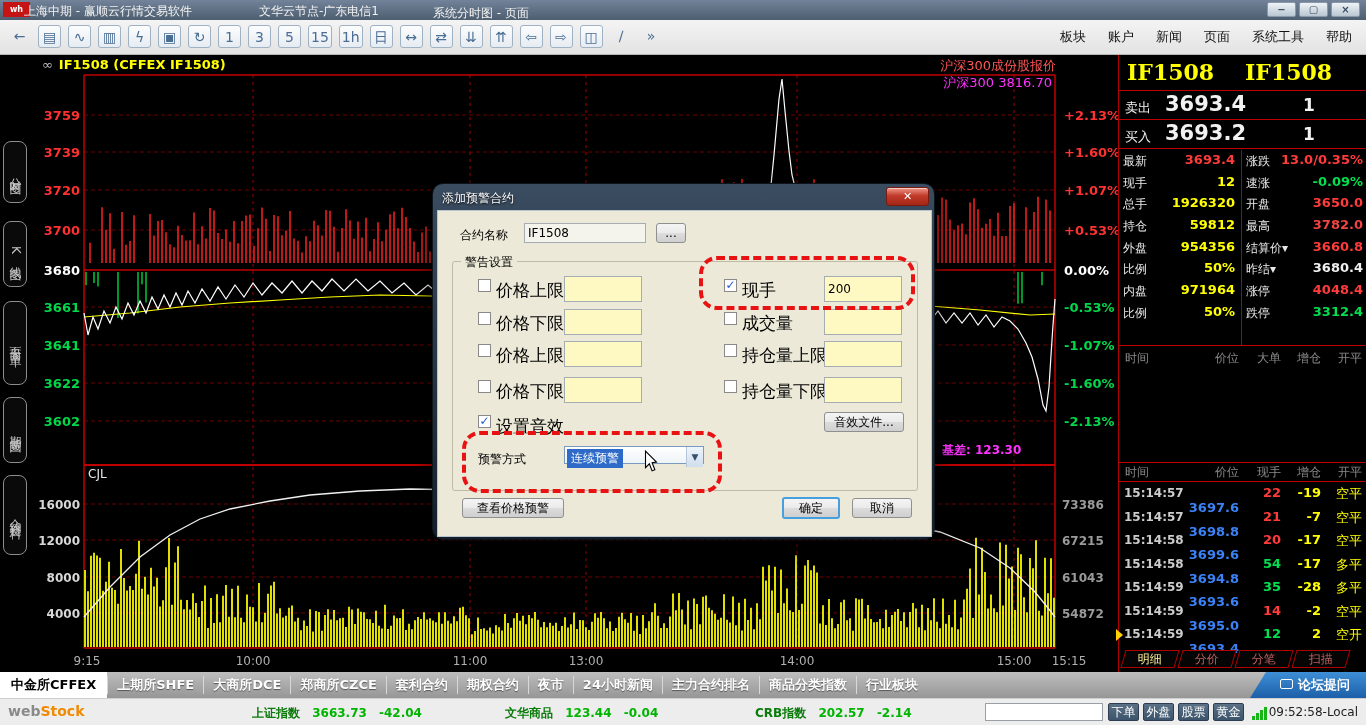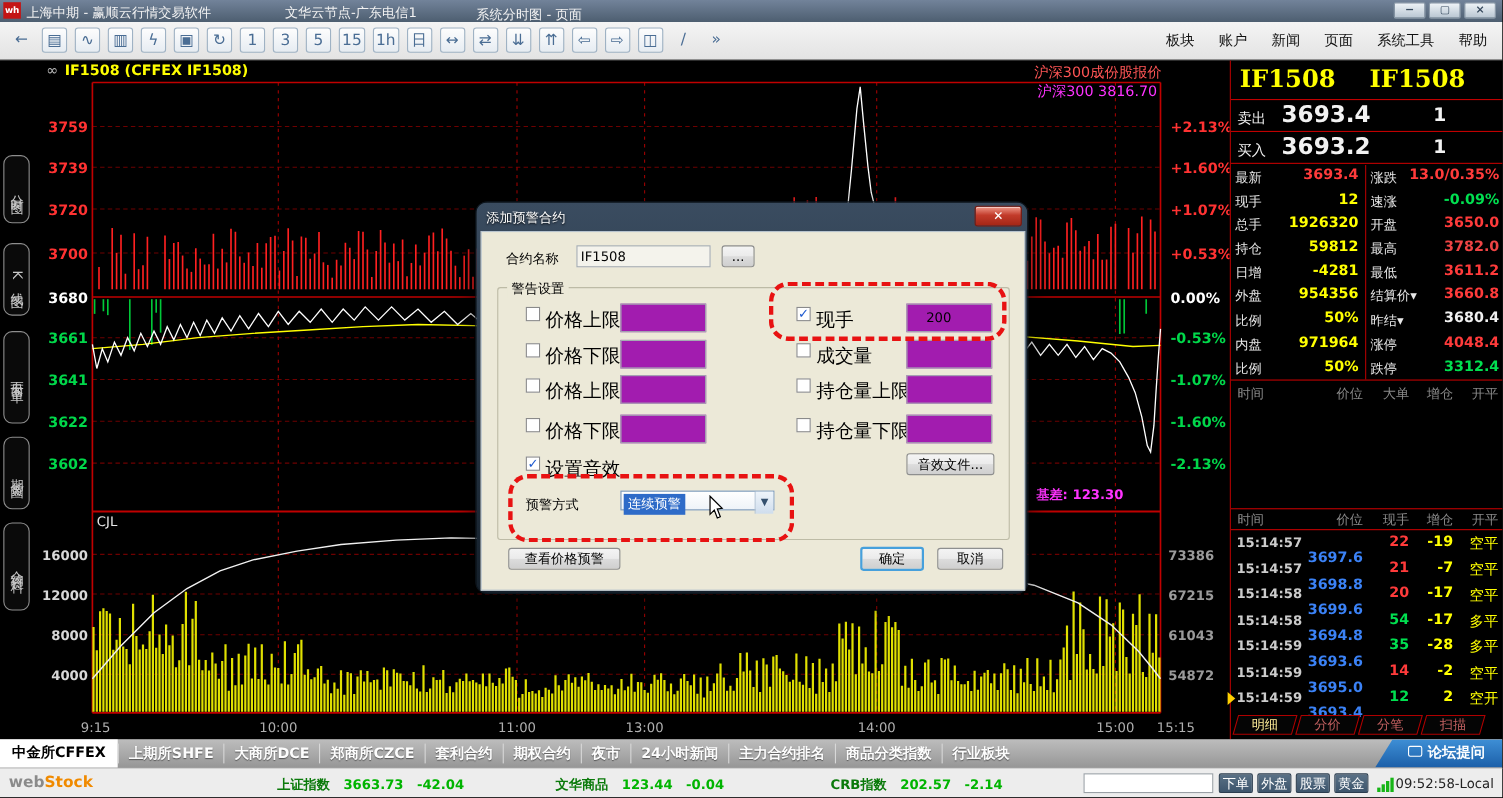--- a/index.html
+++ b/index.html
@@ -2,21 +2,21 @@
 <html><head>
 <meta charset="utf-8">
 <style>
   html,body{margin:0;padding:0;background:#222;}
   *{box-sizing:border-box;font-family:"DejaVu Sans",sans-serif;}
   .screen{position:relative;width:1366px;height:725px;background:#000;overflow:hidden;}
 
   
   .titlebar{position:absolute;left:0;top:0;width:1366px;height:20px;
     background:linear-gradient(#72839a,#4d5e70);color:#f2f2f2;font-size:12px;}
-  .titlebar .appicon{position:absolute;left:3px;top:2px;width:16px;height:15px;background:#c41414;
+  .titlebar .appicon{position:absolute;left:3px;top:2px;width:27px;height:15px;background:#c41414;
     color:#fff;font-size:8px;font-weight:bold;text-align:center;line-height:15px;}
   .t-app{position:absolute;left:24px;top:3px;}
   .t-node{position:absolute;left:259px;top:3px;}
   .t-page{position:absolute;left:433px;top:5px;}
   .winbtns{position:absolute;right:6px;top:2px;display:flex;gap:3px;}
   .winbtn{width:29px;height:15px;border:1px solid #8a99a8;border-radius:2px;
     background:linear-gradient(#eef3f7,#b9c6d2);color:#35485c;font-size:10px;
     text-align:center;line-height:13px;font-weight:bold;}
 
   
@@ -132,21 +132,21 @@
   .dinput{position:absolute;height:20px;border:1px solid #a5acb2;background:#fff;font-size:12px;padding:0 3px;}
   .dbtn{position:absolute;height:20px;border:1px solid #8e8f8f;border-radius:3px;font-size:12px;color:#000;
     background:linear-gradient(#f4f4f4,#ebebeb 48%,#dcdcdc 52%,#cfcfcf);text-align:center;}
   .group{position:absolute;left:14px;top:50px;width:466px;height:230px;border:1px solid #bdbba6;border-radius:3px;}
   .glabel{position:absolute;left:8px;top:-8px;background:#ece9d8;padding:0 4px;font-size:12px;}
   .crow{position:absolute;height:20px;}
   .cb{position:absolute;left:0;top:3px;width:13px;height:13px;border:1px solid #8a8a8a;background:#fff;font-size:12px;
     line-height:11px;text-align:center;color:#1f5bd0;font-weight:bold;}
   .cb.checked::after{content:"\2713";}
   .crow .clab{position:absolute;left:18px;top:3px;font-size:17px;}
-  .crow input{position:absolute;top:0;height:26px;border:1px solid #a5acb2;background:#a21caf;font-size:12px;padding:0 17px;}
+  .crow input{position:absolute;top:0;height:26px;border:1px solid #a5acb2;background:#fef9c3;font-size:12px;padding:0 3px;}
   .crow.lrow{left:40px;width:230px;}
   .crow.lrow input{left:86px;width:78px;}
   .crow.rrow{left:286px;width:190px;}
   .crow.rrow input{left:100px;width:78px;}
   .crow.lrow:nth-of-type(1),.crow.rrow:nth-of-type(1){top:65px;}
   .crow.lrow:nth-of-type(2),.crow.rrow:nth-of-type(2){top:98px;}
   .crow.lrow:nth-of-type(3),.crow.rrow:nth-of-type(3){top:130px;}
   .crow.lrow:nth-of-type(4),.crow.rrow:nth-of-type(4){top:166px;}
   .combo{position:absolute;left:126px;top:235px;width:140px;height:18px;border:1px solid #7a9ac0;
     background:linear-gradient(#ffffff,#eef3f8);}
@@ -903,26 +903,20 @@
           <span class="v2" style="color: rgb(255, 59, 59);">3650.0</span>
         </div>
 
         <div class="irow">
           <span class="l1">持仓</span>
           <span class="v1" style="color: rgb(255, 255, 0);">59812</span>
           <span class="l2">最高</span>
           <span class="v2" style="color: #ef4444;">3782.0</span>
         </div>
 
-        <div class="irow">
-          <span class="l1">日增</span>
-          <span class="v1" style="color: rgb(255, 255, 0);">-4281</span>
-          <span class="l2">最低</span>
-          <span class="v2" style="color: rgb(255, 59, 59);">3611.2</span>
-        </div>
 
         <div class="irow">
           <span class="l1">外盘</span>
           <span class="v1" style="color: rgb(255, 255, 0);">954356</span>
           <span class="l2">结算价▾</span>
           <span class="v2" style="color: rgb(255, 59, 59);">3660.8</span>
         </div>
 
         <div class="irow">
           <span class="l1">比例</span>

